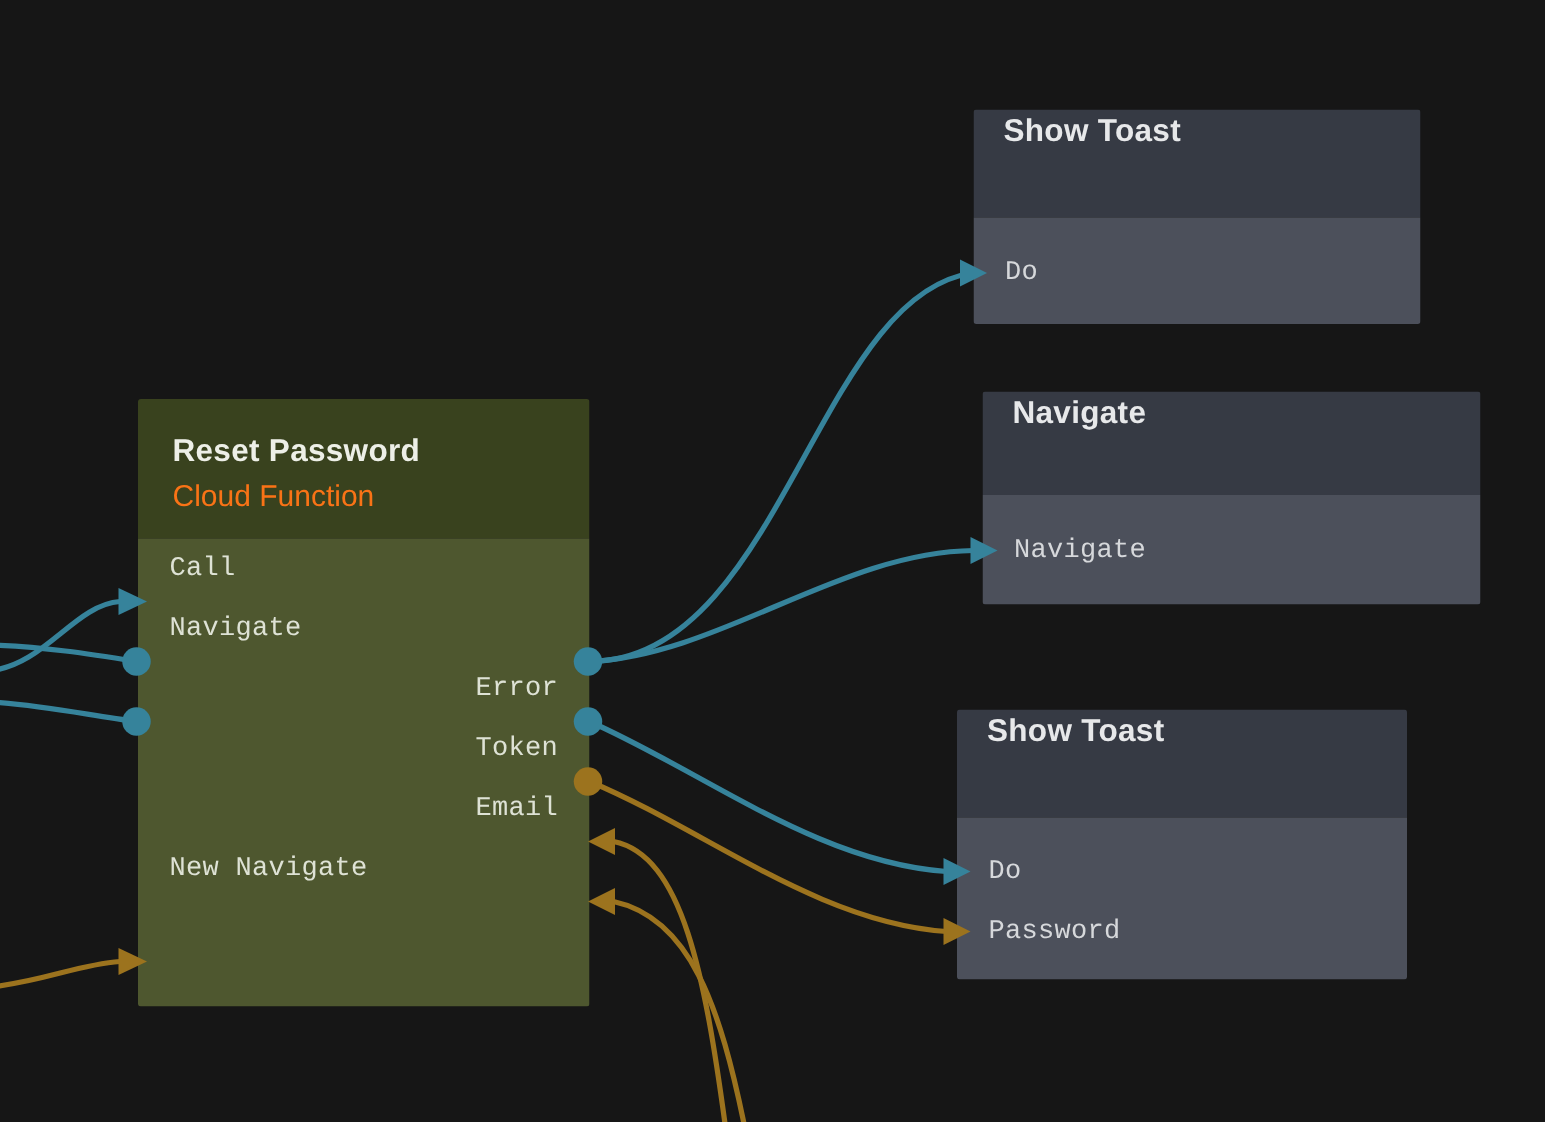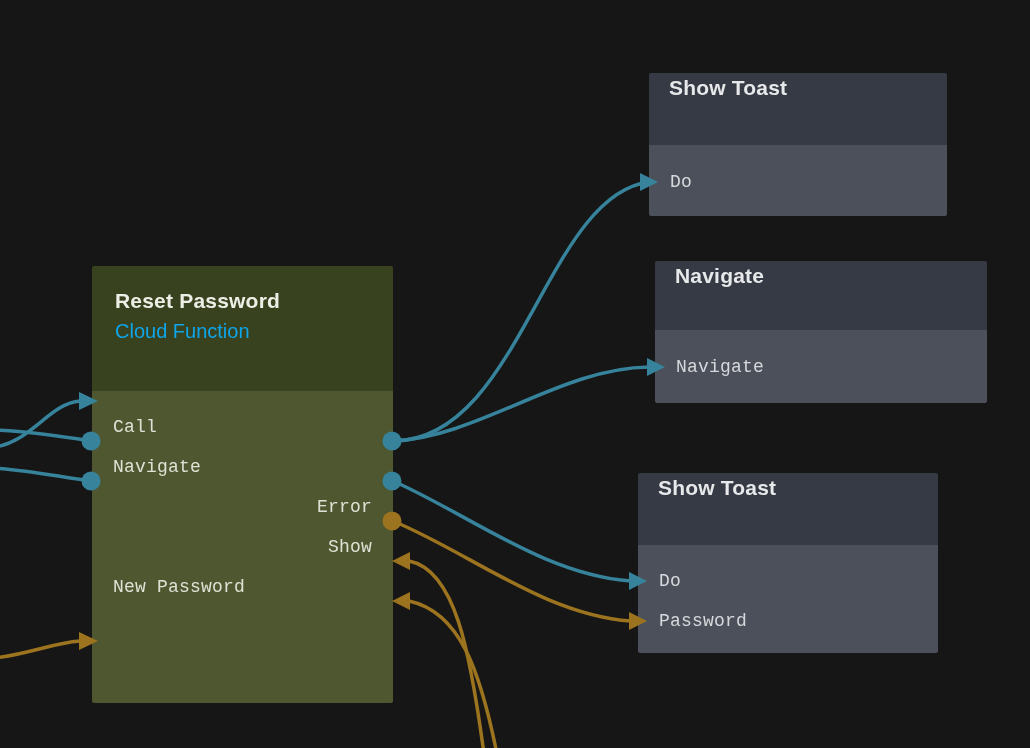--- a/index.html
+++ b/index.html
@@ -16,31 +16,31 @@
   .canvas{
     position:relative;width:1030px;height:748px;overflow:hidden;
     background:var(--background);
     font-family:"Liberation Sans",sans-serif;
   }
   .node{position:absolute;border-radius:2px;overflow:hidden;}
   .node .header{box-sizing:border-box;}
   .node .body{box-sizing:border-box;font-family:Liberation Mono, monospace;}
   .node.function .header{
     background:var(--function-node-header);
-    padding:20px 20px 0 23px;height:125px;
+    padding:20px 20px 0 23px;height:93px;
   }
-  .node.function .body{background:var(--function-node-body);padding-top:16px;height:312px;}
+  .node.function .body{background:var(--function-node-body);padding-top:0;height:312px;}
   .node.action .header{
     background:var(--action-node-header);
     display:flex;align-items:flex-start;padding-left:20px;
   }
   .node.action .body{background:var(--action-node-body);}
   .title{font-size:21px;font-weight:600;letter-spacing:.2px;line-height:30px;color:#edefe7;}
   .node.action .title{color:#e7e8ea;}
-  .subtitle{font-size:20px;line-height:30px;color:#0ea5e9;}
+  .subtitle{font-size:20px;line-height:30px;color:#f97316;}
   .port{
     height:40px;display:flex;align-items:center;
     font-size:18px;letter-spacing:.2px;color:#dee2d5;
     padding:0 21px;box-sizing:border-box;
   }
   .port.right{justify-content:flex-end;}
   .node.action .port{color:#d6d8db;}
   .wires{position:absolute;left:0;top:0;pointer-events:none;}
   .wires path{fill:none;stroke-width:3.5;stroke-linecap:round;}
   .wires path.exec{stroke:var(--exec-wire);}
@@ -62,24 +62,27 @@
       <div class="port left">
         <span>Call</span>
       </div>
       <div class="port left">
         <span>Navigate</span>
       </div>
       <div class="port right">
         <span>Error</span>
       </div>
       <div class="port right">
-        <span>Show</span>
+        <span>Token</span>
+      </div>
+      <div class="port right">
+        <span>Email</span>
       </div>
       <div class="port left">
-        <span>New Password</span>
+        <span>New Navigate</span>
       </div>
     </div>
   </div>
 
   <div class="node action" style="left:649px;top:73px;width:298px;">
     <div class="header" style="height:72px;">
       <div class="title">Show Toast</div>
     </div>
     <div class="body" style="height:71px;padding-top:17px;">
       <div class="port left">

